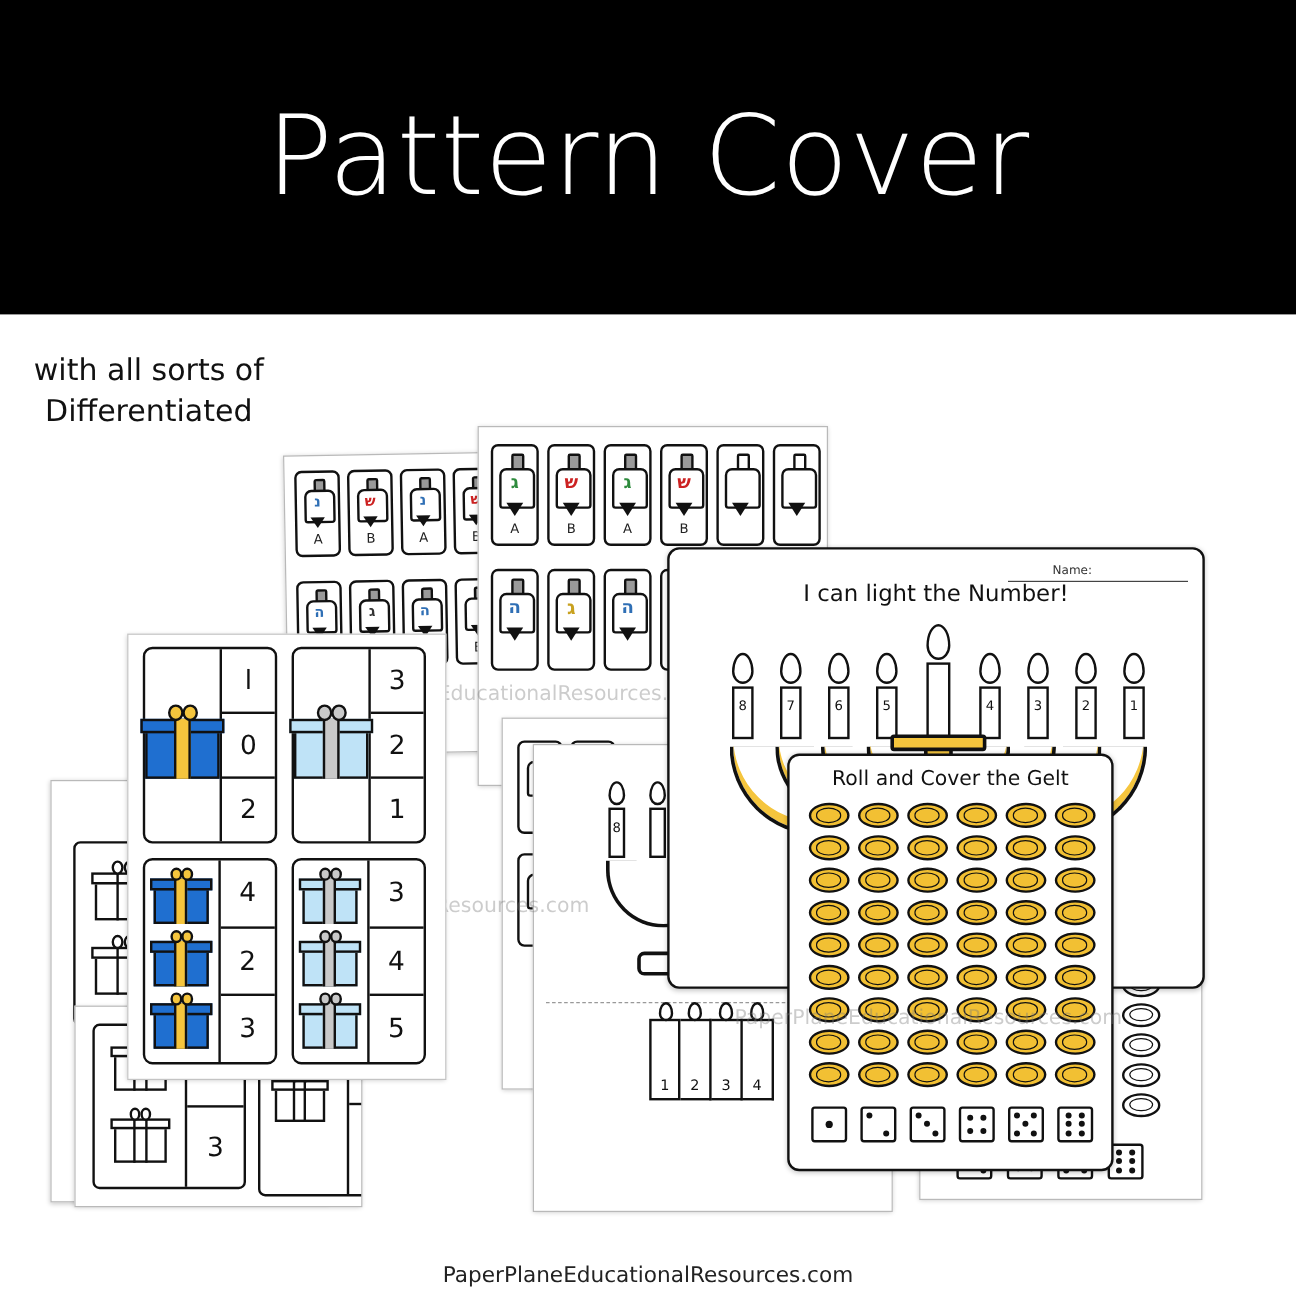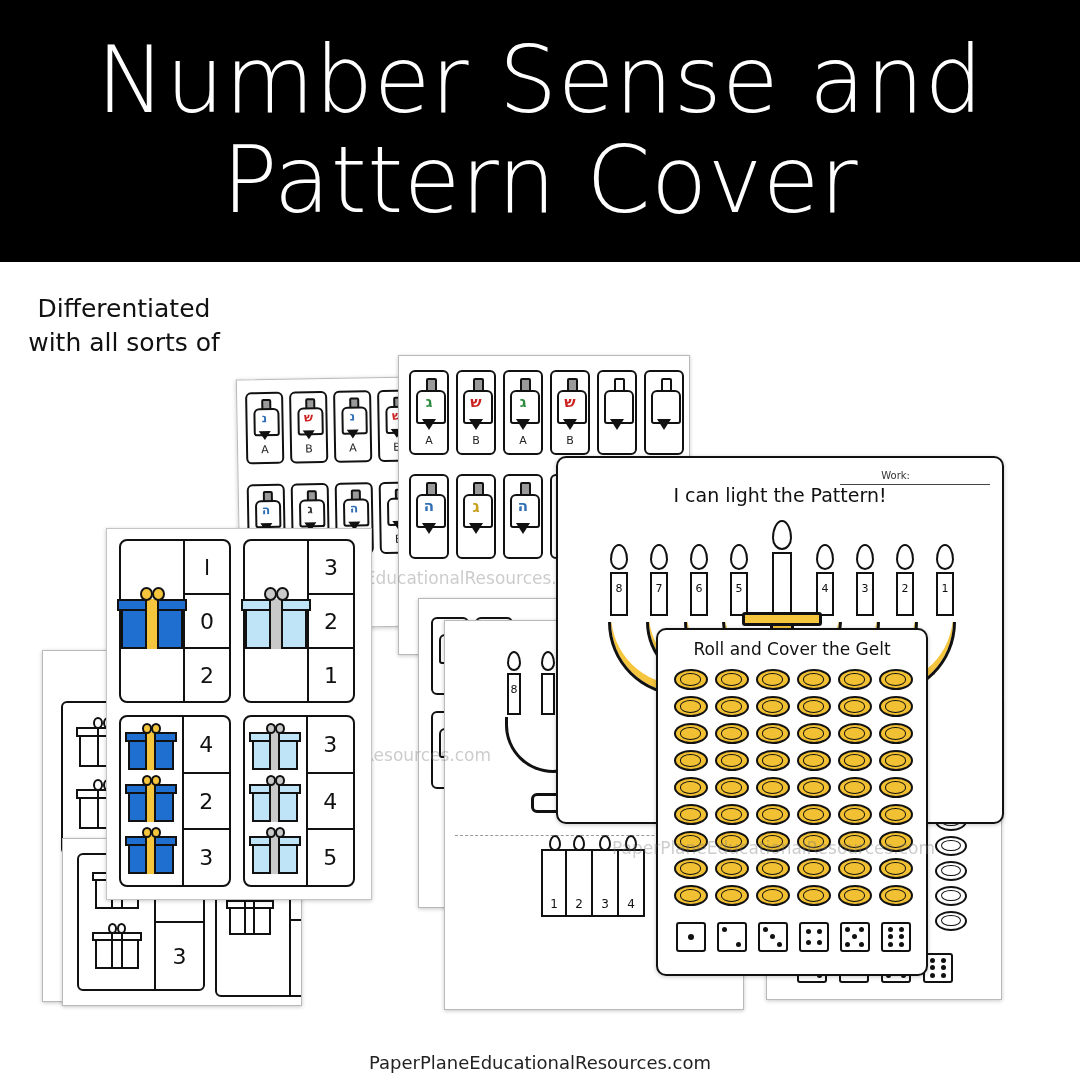--- a/index.html
+++ b/index.html
@@ -702,24 +702,24 @@
             <i style="width:5px;height:5px;"></i>
           </div>
           <div class="pip">
             <i style="width:5px;height:5px;"></i>
           </div>
       </div>
     </div>
   </div>
 
   <div class="sheet rounded" style="left:556px;top:456px;width:448px;height:368px;background:#fff;">
-    <div class="name-line" style="right:92px;top:12px;">Work:</div>
+    <div class="name-line" style="right:92px;top:12px;">Name:</div>
     <div style="position:absolute;right:12px;top:26px;width:150px;border-bottom:1px solid #444;"></div>
 
-    <div class="ws-title" style="margin-top:26px;">I can light the Pattern!</div>
+    <div class="ws-title" style="margin-top:26px;">I can light the Number!</div>
 
     <div style="position:absolute;left:44px;top:62px;width:360px;height:110px;">
 
       <div class="flame" style="left:8px;top:24px;width:18px;height:26px;"></div>
       <div class="candle" style="left:8px;top:52px;width:18px;height:44px;"></div>
       <div class="candle-num" style="left:8px;top:62px;width:18px;">8</div>
 
       <div class="flame" style="left:48px;top:24px;width:18px;height:26px;"></div>
       <div class="candle" style="left:48px;top:52px;width:18px;height:44px;"></div>
       <div class="candle-num" style="left:48px;top:62px;width:18px;">7</div>
@@ -1047,24 +1047,23 @@
               <i style="width:5px;height:5px;"></i>
             </div>
         </div>
       </div>
     </div>
   </div>
 
   <div class="wm" style="left:612px;top:838px;">PaperPlaneEducationalResources.com</div>
 
   <div class="banner">
-    <div class="banner-line">Number Sense and</div>
     <div class="banner-line">Pattern Cover</div>
   </div>
 
   <div class="subtitle">
+    <div>with all sorts of</div>
     <div>Differentiated</div>
-    <div>with all sorts of</div>
   </div>
 
   <div class="footer">PaperPlaneEducationalResources.com</div>
 
 </div>
 
 </body></html>

